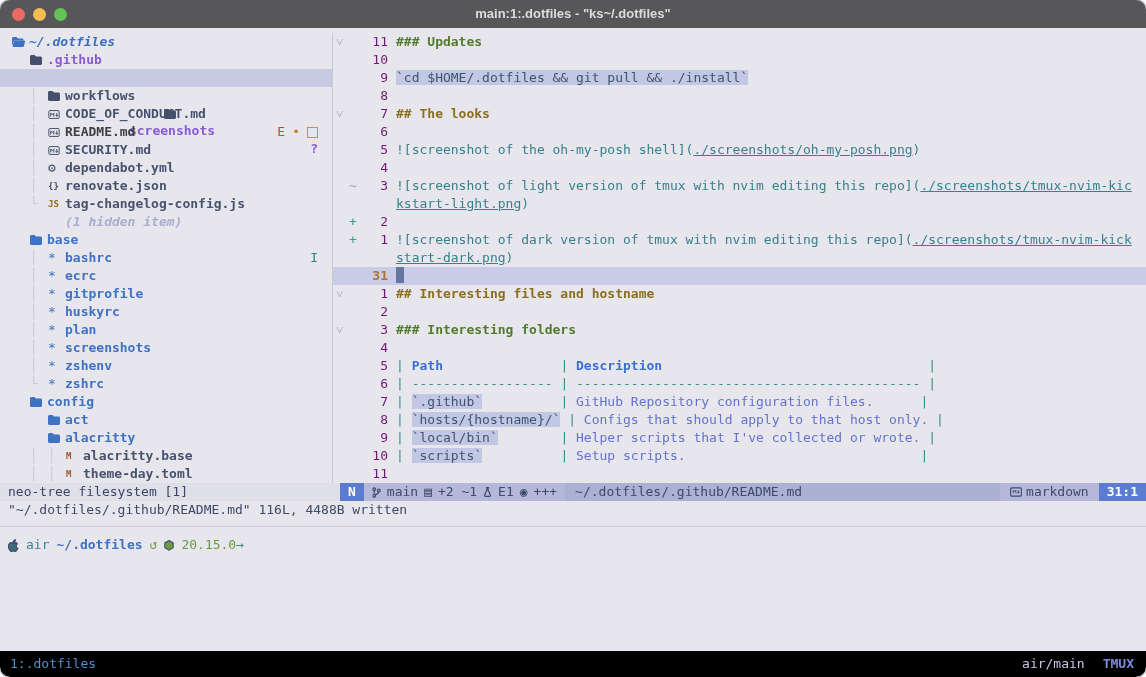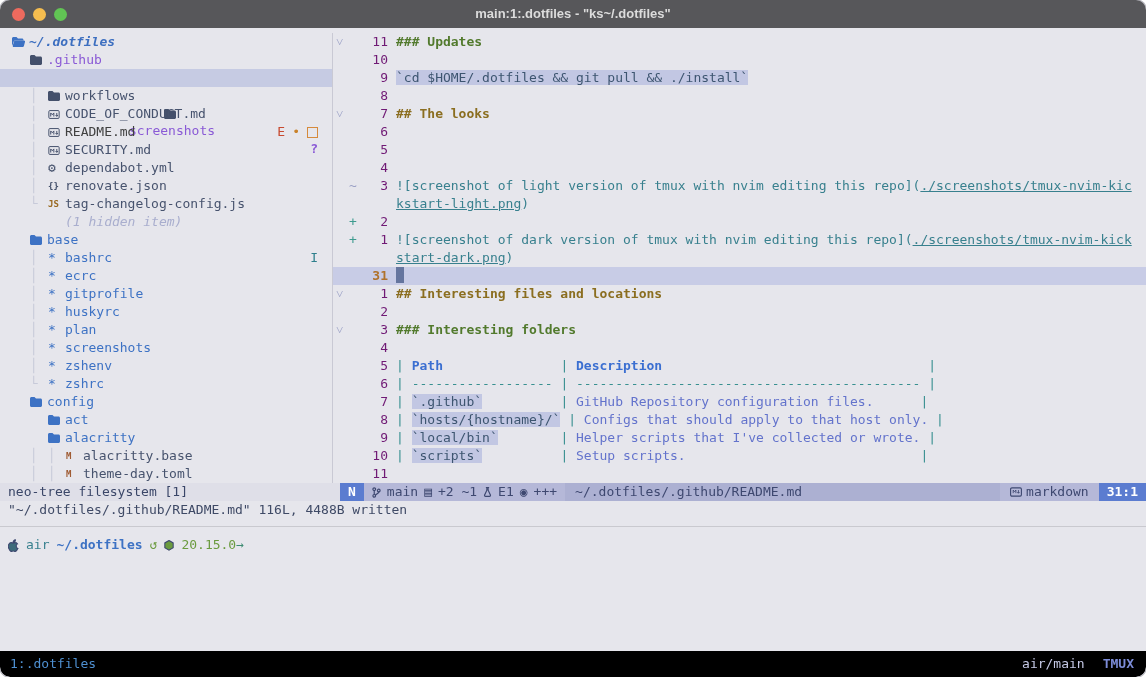--- a/index.html
+++ b/index.html
@@ -13,21 +13,21 @@
   .light.red{background:#ED6A5E;}.light.yellow{background:#F5BD4F;}.light.green{background:#61C454;}
   .titletext{position:absolute;left:0;right:0;text-align:center;color:#DCDCDC;
     font-family:"Liberation Sans",sans-serif;font-weight:bold;font-size:13px;}
   
   .nvim{flex:0 0 auto;display:flex;padding-top:5px;background:#E6E6EC;}
   .sidebar{width:332px;flex:0 0 332px;border-right:1px solid #C9C9D4;}
   .srow{height:18px;display:flex;align-items:center;padding-left:12px;white-space:pre;}
   .srow.sel{background:#C6CBE3;flex-direction:column;}
   .gslot{display:inline-block;width:18px;color:#C7CAD9;flex:0 0 18px;}
   .iconbox{display:inline-flex;width:17px;justify-content:flex-start;align-items:center;flex:0 0 17px;}
-  .lbl{white-space:pre;}
+  .lbl{white-space:pre;font-weight:bold;}
   .root{color:#3D6FC0;font-weight:bold;font-style:italic;}
   .purple{color:#8A5AD6;}
   .plain{color:#47536E;}
   .orange{color:#404040;}
   .blue{color:#3D72C4;}
   .hidden{color:#A9AECE;font-style:italic;}
   .markers{margin-left:auto;margin-right:14px;display:flex;gap:7px;align-items:center;}
   .mpurple{color:#8A5AD6;font-weight:bold;}
   .merr{color:#C7492F;}
   .mdot{color:#C9822A;}
@@ -159,29 +159,29 @@
         <div class="srow"><span class="gslot"> </span><span class="gslot">│</span><span class="gslot">│</span><span class="iconbox ic-tbrown tinytxt">M</span><span class="lbl plain">alacritty.base</span></div>
         <div class="srow"><span class="gslot"> </span><span class="gslot">│</span><span class="gslot">│</span><span class="iconbox ic-tbrown tinytxt">M</span><span class="lbl plain">theme-day.toml</span></div>
       </div>
     <div class="editor" id="editor-rows">
         <div class="erow"><span class="foldcol">˅</span><span class="signcol "></span><span class="numcol">11</span><span class="etext"><span class="h3">### Updates</span></span></div>
         <div class="erow"><span class="foldcol"></span><span class="signcol "></span><span class="numcol">10</span><span class="etext"></span></div>
         <div class="erow"><span class="foldcol"></span><span class="signcol "></span><span class="numcol">9</span><span class="etext"><span class="code">`cd $HOME/.dotfiles &amp;&amp; git pull &amp;&amp; ./install`</span></span></div>
         <div class="erow"><span class="foldcol"></span><span class="signcol "></span><span class="numcol">8</span><span class="etext"></span></div>
         <div class="erow"><span class="foldcol">˅</span><span class="signcol "></span><span class="numcol">7</span><span class="etext"><span class="h2">## The looks</span></span></div>
         <div class="erow"><span class="foldcol"></span><span class="signcol "></span><span class="numcol">6</span><span class="etext"></span></div>
-        <div class="erow"><span class="foldcol"></span><span class="signcol "></span><span class="numcol">5</span></div>
+        <div class="erow"><span class="foldcol"></span><span class="signcol "></span><span class="numcol">5</span><span class="etext"><span class="md">![screenshot of the oh-my-posh shell](</span><span class="url">./screenshots/oh-my-posh.png</span><span class="md">)</span></span></div>
         <div class="erow"><span class="foldcol"></span><span class="signcol "></span><span class="numcol">4</span><span class="etext"></span></div>
         <div class="erow"><span class="foldcol"></span><span class="signcol sign-chg">~</span><span class="numcol">3</span><span class="etext"><span class="md">![screenshot of light version of tmux with nvim editing this repo](</span><span class="url">./screenshots/tmux-nvim-kic</span></span></div>
         <div class="erow"><span class="foldcol"></span><span class="signcol "></span><span class="numcol"></span><span class="etext"><span class="url">kstart-light.png</span><span class="md">)</span></span></div>
         <div class="erow"><span class="foldcol"></span><span class="signcol sign-add">+</span><span class="numcol">2</span><span class="etext"></span></div>
         <div class="erow"><span class="foldcol"></span><span class="signcol sign-add">+</span><span class="numcol">1</span><span class="etext"><span class="md">![screenshot of dark version of tmux with nvim editing this repo](</span><span class="url">./screenshots/tmux-nvim-kick</span></span></div>
         <div class="erow"><span class="foldcol"></span><span class="signcol "></span><span class="numcol"></span><span class="etext"><span class="url">start-dark.png</span><span class="md">)</span></span></div>
         <div class="erow cursorline"><span class="foldcol"></span><span class="signcol "></span><span class="numcol cur">31</span><span class="etext"><span class="cursorblock"></span></span></div>
-        <div class="erow"><span class="foldcol">˅</span><span class="signcol "></span><span class="numcol">1</span><span class="etext"><span class="h2">## Interesting files and locations</span></span></div>
+        <div class="erow"><span class="foldcol">˅</span><span class="signcol "></span><span class="numcol">1</span><span class="etext"><span class="h2">## Interesting files and hostname</span></span></div>
         <div class="erow"><span class="foldcol"></span><span class="signcol "></span><span class="numcol">2</span><span class="etext"></span></div>
         <div class="erow"><span class="foldcol">˅</span><span class="signcol "></span><span class="numcol">3</span><span class="etext"><span class="h3">### Interesting folders</span></span></div>
         <div class="erow"><span class="foldcol"></span><span class="signcol "></span><span class="numcol">4</span><span class="etext"></span></div>
         <div class="erow"><span class="foldcol"></span><span class="signcol "></span><span class="numcol">5</span><span class="etext"><span class="pipe">| </span><span class="th">Path</span><span class="tx">               </span><span class="pipe">| </span><span class="th">Description</span><span class="tx">                                 </span><span class="pipe"> |</span></span></div>
         <div class="erow"><span class="foldcol"></span><span class="signcol "></span><span class="numcol">6</span><span class="etext"><span class="pipe">| </span><span class="dash">------------------</span><span class="tx"> </span><span class="pipe">| </span><span class="dash">--------------------------------------------</span><span class="pipe"> |</span></span></div>
         <div class="erow"><span class="foldcol"></span><span class="signcol "></span><span class="numcol">7</span><span class="etext"><span class="pipe">| </span><span class="code">`.github`</span><span class="tx">          </span><span class="pipe">| </span><span class="td">GitHub Repository configuration files.</span><span class="tx">      </span><span class="pipe">|</span></span></div>
         <div class="erow"><span class="foldcol"></span><span class="signcol "></span><span class="numcol">8</span><span class="etext"><span class="pipe">| </span><span class="code">`hosts/{hostname}/`</span><span class="tx"> </span><span class="pipe">| </span><span class="td">Configs that should apply to that host only.</span><span class="pipe"> |</span></span></div>
         <div class="erow"><span class="foldcol"></span><span class="signcol "></span><span class="numcol">9</span><span class="etext"><span class="pipe">| </span><span class="code">`local/bin`</span><span class="tx">        </span><span class="pipe">| </span><span class="td">Helper scripts that I've collected or wrote.</span><span class="pipe"> |</span></span></div>
         <div class="erow"><span class="foldcol"></span><span class="signcol "></span><span class="numcol">10</span><span class="etext"><span class="pipe">| </span><span class="code">`scripts`</span><span class="tx">          </span><span class="pipe">| </span><span class="td">Setup scripts.</span><span class="tx">                              </span><span class="pipe">|</span></span></div>
         <div class="erow"><span class="foldcol"></span><span class="signcol "></span><span class="numcol">11</span><span class="etext"></span></div>

